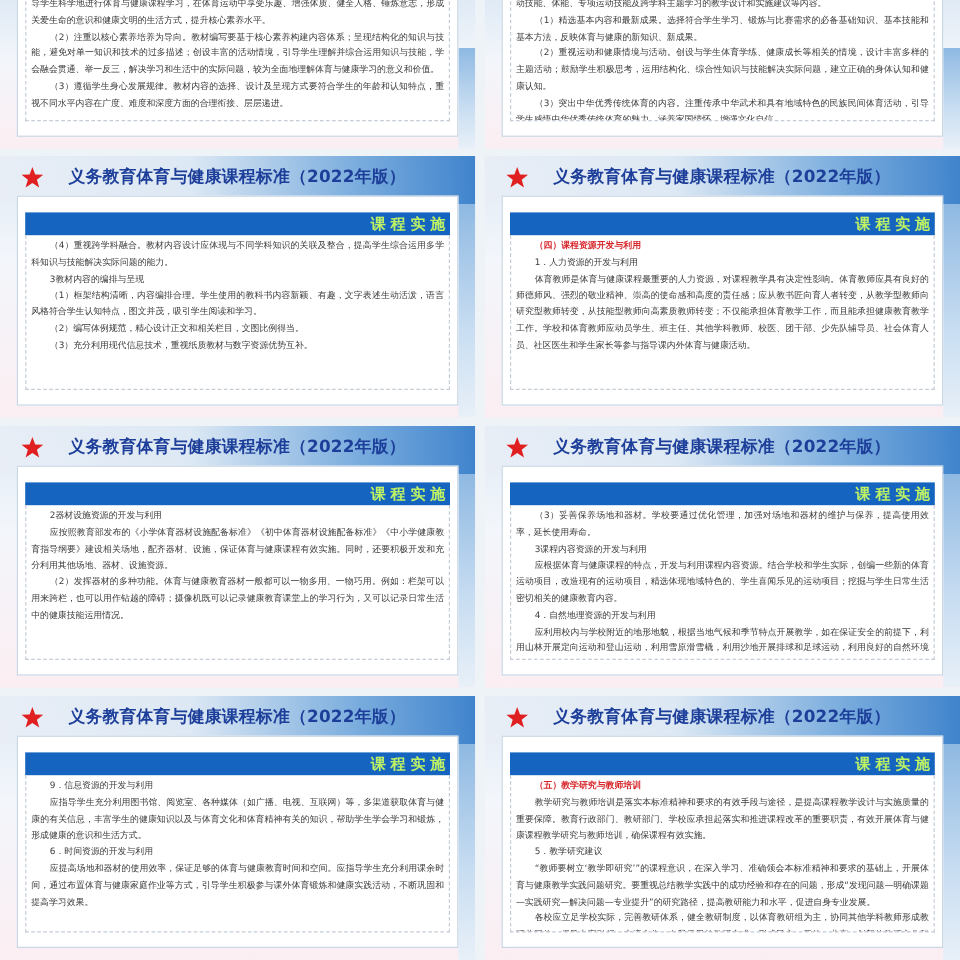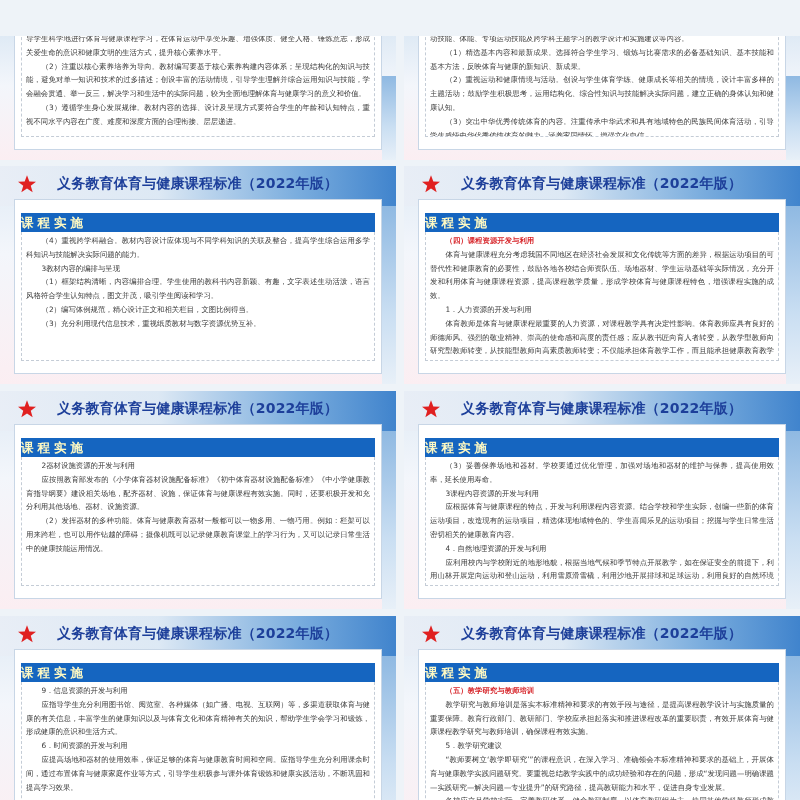--- a/index.html
+++ b/index.html
@@ -2,41 +2,40 @@
 <html><head>
 <meta charset="utf-8">
 <style>
   * { box-sizing: border-box; margin: 0; padding: 0; }
   html, body { width: 800px; height: 800px; overflow: hidden; background: #eef3f8; }
   body { font-family: "DejaVu Sans", "Liberation Sans", sans-serif; position: relative; }
   .grid { position: absolute; left: 0; top: 0; width: 800px; height: 800px; }
   .slide {
     position: absolute; width: 396px; overflow: hidden;
     background: linear-gradient(180deg, #dfeaf5 0%, #f3f6fb 40%, #fbeef2 100%);
-    margin-top: 36px;
   }
   .slide::before {
     content: ""; position: absolute; left: 0; top: 0; right: 0; height: 40px;
     background: linear-gradient(90deg, #e9eef6 0%, #dce8f4 40%, #6fa6db 75%, #2e78c8 100%);
     opacity: 0.9;
   }
   .slide::after {
     content: ""; position: absolute; right: 0; top: 40px; width: 14px; bottom: 0;
     background: linear-gradient(180deg, #8fb9e2, #c9def2 60%, #e8f0f8);
   }
   .header { position: absolute; left: 0; top: 0; height: 36px; width: 100%; display: flex; align-items: center; z-index: 2; }
   .star { width: 20px; height: 20px; margin-left: 17px; margin-right: 20px; display: inline-block; }
   .title { font-size: 14px; font-weight: bold; color: #1d3f9a; letter-spacing: 0.2px; white-space: nowrap; }
   .card {
     position: absolute; left: 14px; right: 14px; top: 33px; bottom: 10px;
     background: #ffffff; border: 1px solid #c8d6e6; z-index: 2;
   }
   .banner {
     position: absolute; left: 6px; right: 6px; top: 13px; height: 19px;
-    background: #1565c0; color: #fef9c3; text-align: left;
+    background: #1565c0; color: #bef264; text-align: right;
     font-size: 12.5px; font-weight: bold; letter-spacing: 4px; line-height: 19px;
   }
   .content {
     position: absolute; left: 6px; right: 6px; top: 32px; bottom: 12px;
     border: 1px dashed #c4ccd6; border-top: none;
     padding: 2px 4px; font-size: 7.4px; line-height: 13.8px; color: #3a3a3a;
     overflow: hidden; font-family: "DejaVu Sans", sans-serif;
   }
   .content p { text-indent: 2.1em; text-align: justify; }
   .content p.sub { text-indent: 2.1em; font-weight: normal; }
@@ -93,21 +92,20 @@
     <div class="header">
       <svg class="star" viewBox="0 0 24 24">
           <polygon points="12,1.5 14.8,9 22.8,9.2 16.5,14.2 18.8,22 12,17.4 5.2,22 7.5,14.2 1.2,9.2 9.2,9" fill="#e02020"></polygon>
         </svg>
       <span class="title">义务教育体育与健康课程标准（2022年版）</span>
     </div>
     <div class="card">
       <div class="banner">课程实施</div>
       <div class="content">
           <p class="red">（四）课程资源开发与利用</p>
-          <p>体育与健康课程充分考虑我国不同地区在经济社会发展和文化传统等方面的差异，根据运动项目的可替代性和健康教育的必要性，鼓励各地各校结合师资队伍、场地器材、学生运动基础等实际情况，充分开发和利用体育与健康课程资源，提高课程教学质量，形成学校体育与健康课程特色，增强课程实施的成效。</p>
           <p class="sub">1．人力资源的开发与利用</p>
           <p>体育教师是体育与健康课程最重要的人力资源，对课程教学具有决定性影响。体育教师应具有良好的师德师风、强烈的敬业精神、崇高的使命感和高度的责任感；应从教书匠向育人者转变，从教学型教师向研究型教师转变，从技能型教师向高素质教师转变；不仅能承担体育教学工作，而且能承担健康教育教学工作。学校和体育教师应动员学生、班主任、其他学科教师、校医、团干部、少先队辅导员、社会体育人员、社区医生和学生家长等参与指导课内外体育与健康活动。</p>
         </div>
     </div>
   </div>
 
   <div class="slide" style="left:0;top:355px;height:218px;">
     <div class="header">
       <svg class="star" viewBox="0 0 24 24">
           <polygon points="12,1.5 14.8,9 22.8,9.2 16.5,14.2 18.8,22 12,17.4 5.2,22 7.5,14.2 1.2,9.2 9.2,9" fill="#e02020"></polygon>

